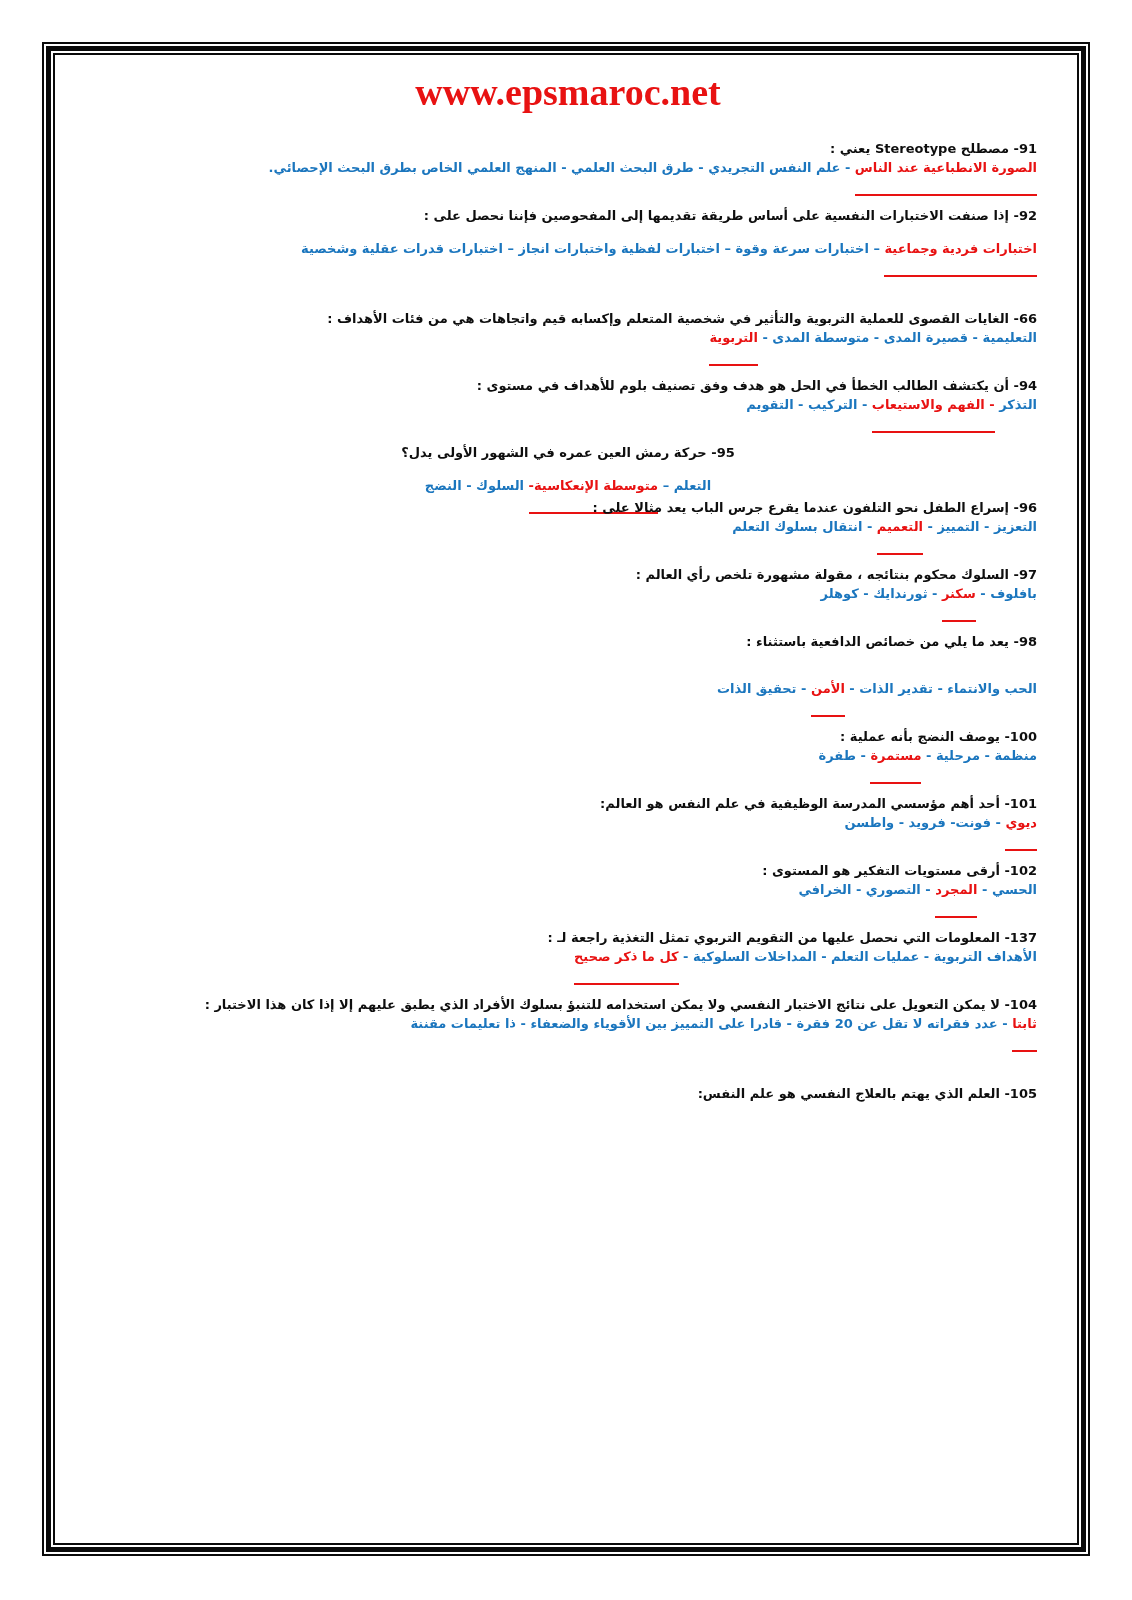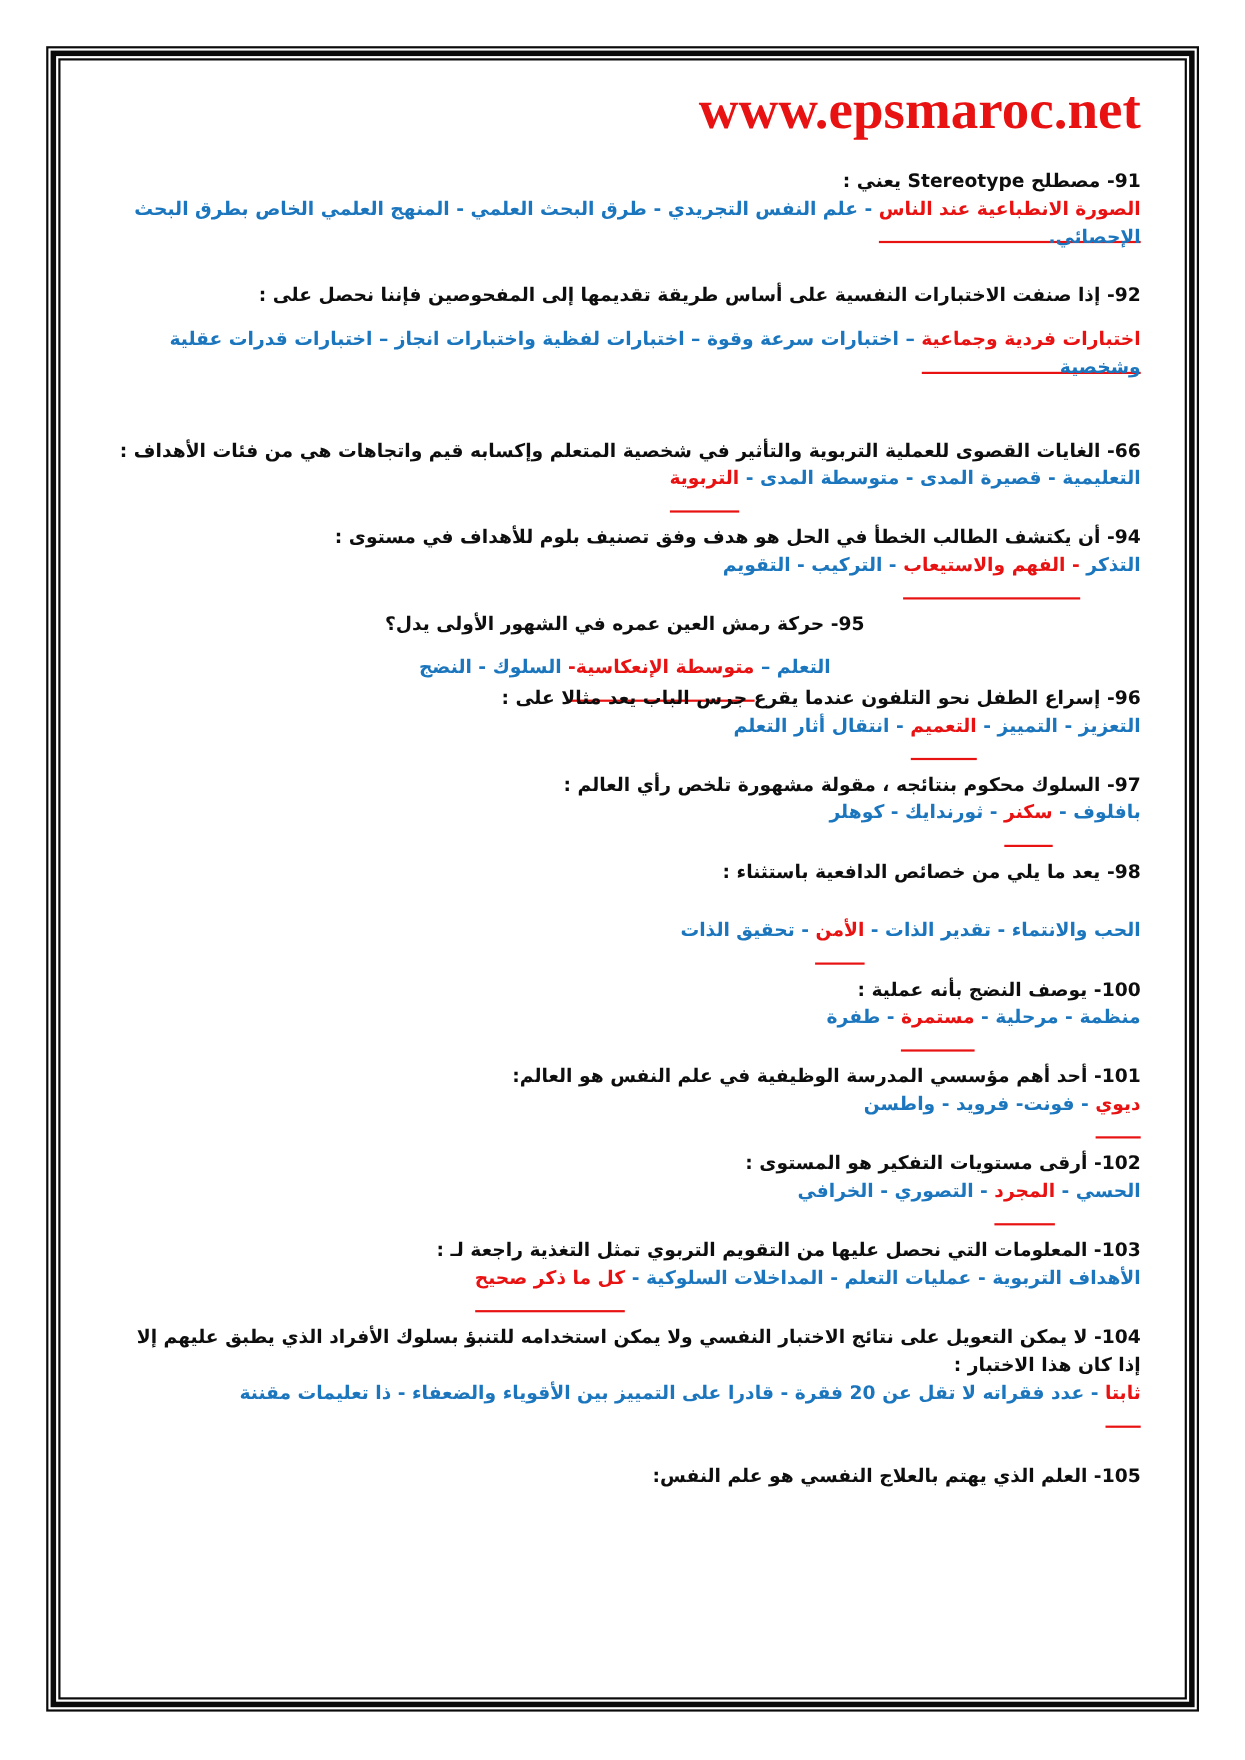--- a/index.html
+++ b/index.html
@@ -14,29 +14,29 @@
     border:2px solid #0a0a0a;padding:2px;box-sizing:border-box;
   }
   .frame-mid{
     height:100%;border:5px solid #0a0a0a;padding:2px;box-sizing:border-box;
   }
   .frame-in{
     height:100%;border:2px solid #0a0a0a;box-sizing:border-box;
     padding:12px 40px 0 44px;overflow:hidden;
   }
   .site-header{
-    text-align:right;
+    text-align:center;
     font-family:"Liberation Serif","DejaVu Serif",serif;
-    font-weight:bold;font-size:50px;line-height:1.15;
+    font-weight:bold;font-size:38px;line-height:1.15;
     color:var(--red,#e81212);
     margin:4px 0 24px 0;
   }
   .questions{
     direction:rtl;text-align:right;
-    font-size:17px;font-weight:bold;line-height:1.5;
+    font-size:13px;font-weight:bold;line-height:1.5;
     color:#0e0e0e;
   }
   .question{margin-bottom:28px;}
   .question.sp-large{margin-bottom:50px;}
   .question.sp-none{margin-bottom:2px;text-align:center;}
   .q-text{color:#0e0e0e;}
   .a-text{color:var(--blue,#1b76be);margin-top:0;}
   .question.gap-ans .a-text{margin-top:14px;}
   .opt-red{
     color:var(--red,#e81212);
@@ -74,21 +74,21 @@
     <div class="a-text"><span class="opt-pre">التذكر </span><span class="opt-red">- الفهم والاستيعاب</span><span class="opt-suf"> - التركيب - التقويم</span></div>
   </div>
 
   <div class="question sp-none gap-ans">
     <div class="q-text">95- حركة رمش العين عمره في الشهور الأولى يدل؟</div>
     <div class="a-text"><span class="opt-pre">التعلم – </span><span class="opt-red">متوسطة الإنعكاسية-</span><span class="opt-suf"> السلوك - النضج</span></div>
   </div>
 
   <div class="question">
     <div class="q-text">96- إسراع الطفل نحو التلفون عندما يقرع جرس الباب يعد مثالا على :</div>
-    <div class="a-text"><span class="opt-pre">التعزيز - التمييز - </span><span class="opt-red">التعميم</span><span class="opt-suf"> - انتقال أثار التعلم</span></div>
+    <div class="a-text"><span class="opt-pre">التعزيز - التمييز - </span><span class="opt-red">التعميم</span><span class="opt-suf"> - انتقال بسلوك التعلم</span></div>
   </div>
 
   <div class="question">
     <div class="q-text">97- السلوك محكوم بنتائجه ، مقولة مشهورة تلخص رأي العالم :</div>
     <div class="a-text"><span class="opt-pre">بافلوف - </span><span class="opt-red">سكنر</span><span class="opt-suf"> - ثورندايك - كوهلر</span></div>
   </div>
 
   <div class="question">
     <div class="q-text">98- يعد ما يلي من خصائص الدافعية باستثناء :</div>
   </div>
@@ -106,21 +106,21 @@
     <div class="q-text">101- أحد أهم مؤسسي المدرسة الوظيفية في علم النفس هو العالم:</div>
     <div class="a-text"><span class="opt-red">ديوي</span><span class="opt-suf"> - فونت- فرويد - واطسن</span></div>
   </div>
 
   <div class="question">
     <div class="q-text">102- أرقى مستويات التفكير هو المستوى :</div>
     <div class="a-text"><span class="opt-pre">الحسي - </span><span class="opt-red">المجرد</span><span class="opt-suf"> - التصوري - الخرافي</span></div>
   </div>
 
   <div class="question">
-    <div class="q-text">103- المعلومات التي نحصل عليها من التقويم التربوي تمثل التغذية راجعة لـ :</div>
+    <div class="q-text">137- المعلومات التي نحصل عليها من التقويم التربوي تمثل التغذية راجعة لـ :</div>
     <div class="a-text"><span class="opt-pre">الأهداف التربوية - عمليات التعلم - المداخلات السلوكية - </span><span class="opt-red">كل ما ذكر صحيح</span></div>
   </div>
 
   <div class="question sp-large">
     <div class="q-text">104- لا يمكن التعويل على نتائج الاختبار النفسي ولا يمكن استخدامه للتنبؤ بسلوك الأفراد الذي يطبق عليهم إلا إذا كان هذا الاختبار :</div>
     <div class="a-text"><span class="opt-red">ثابتا</span><span class="opt-suf"> - عدد فقراته لا تقل عن 20 فقرة - قادرا على التمييز بين الأقوياء والضعفاء - ذا تعليمات مقننة</span></div>
   </div>
 
   <div class="question">
     <div class="q-text">105- العلم الذي يهتم بالعلاج النفسي هو علم النفس:</div>

